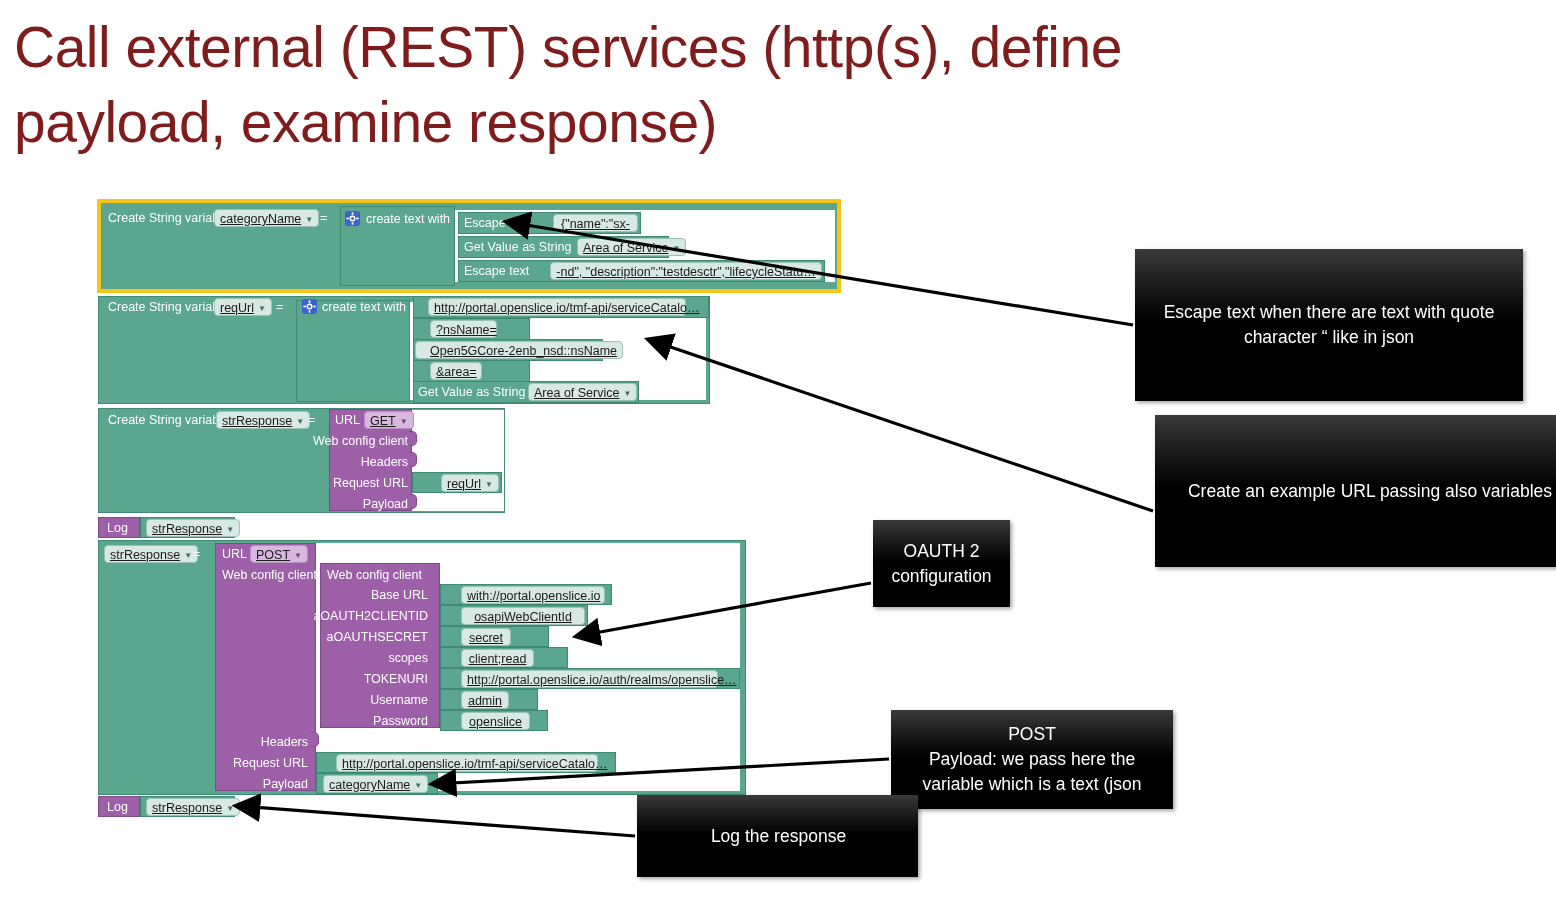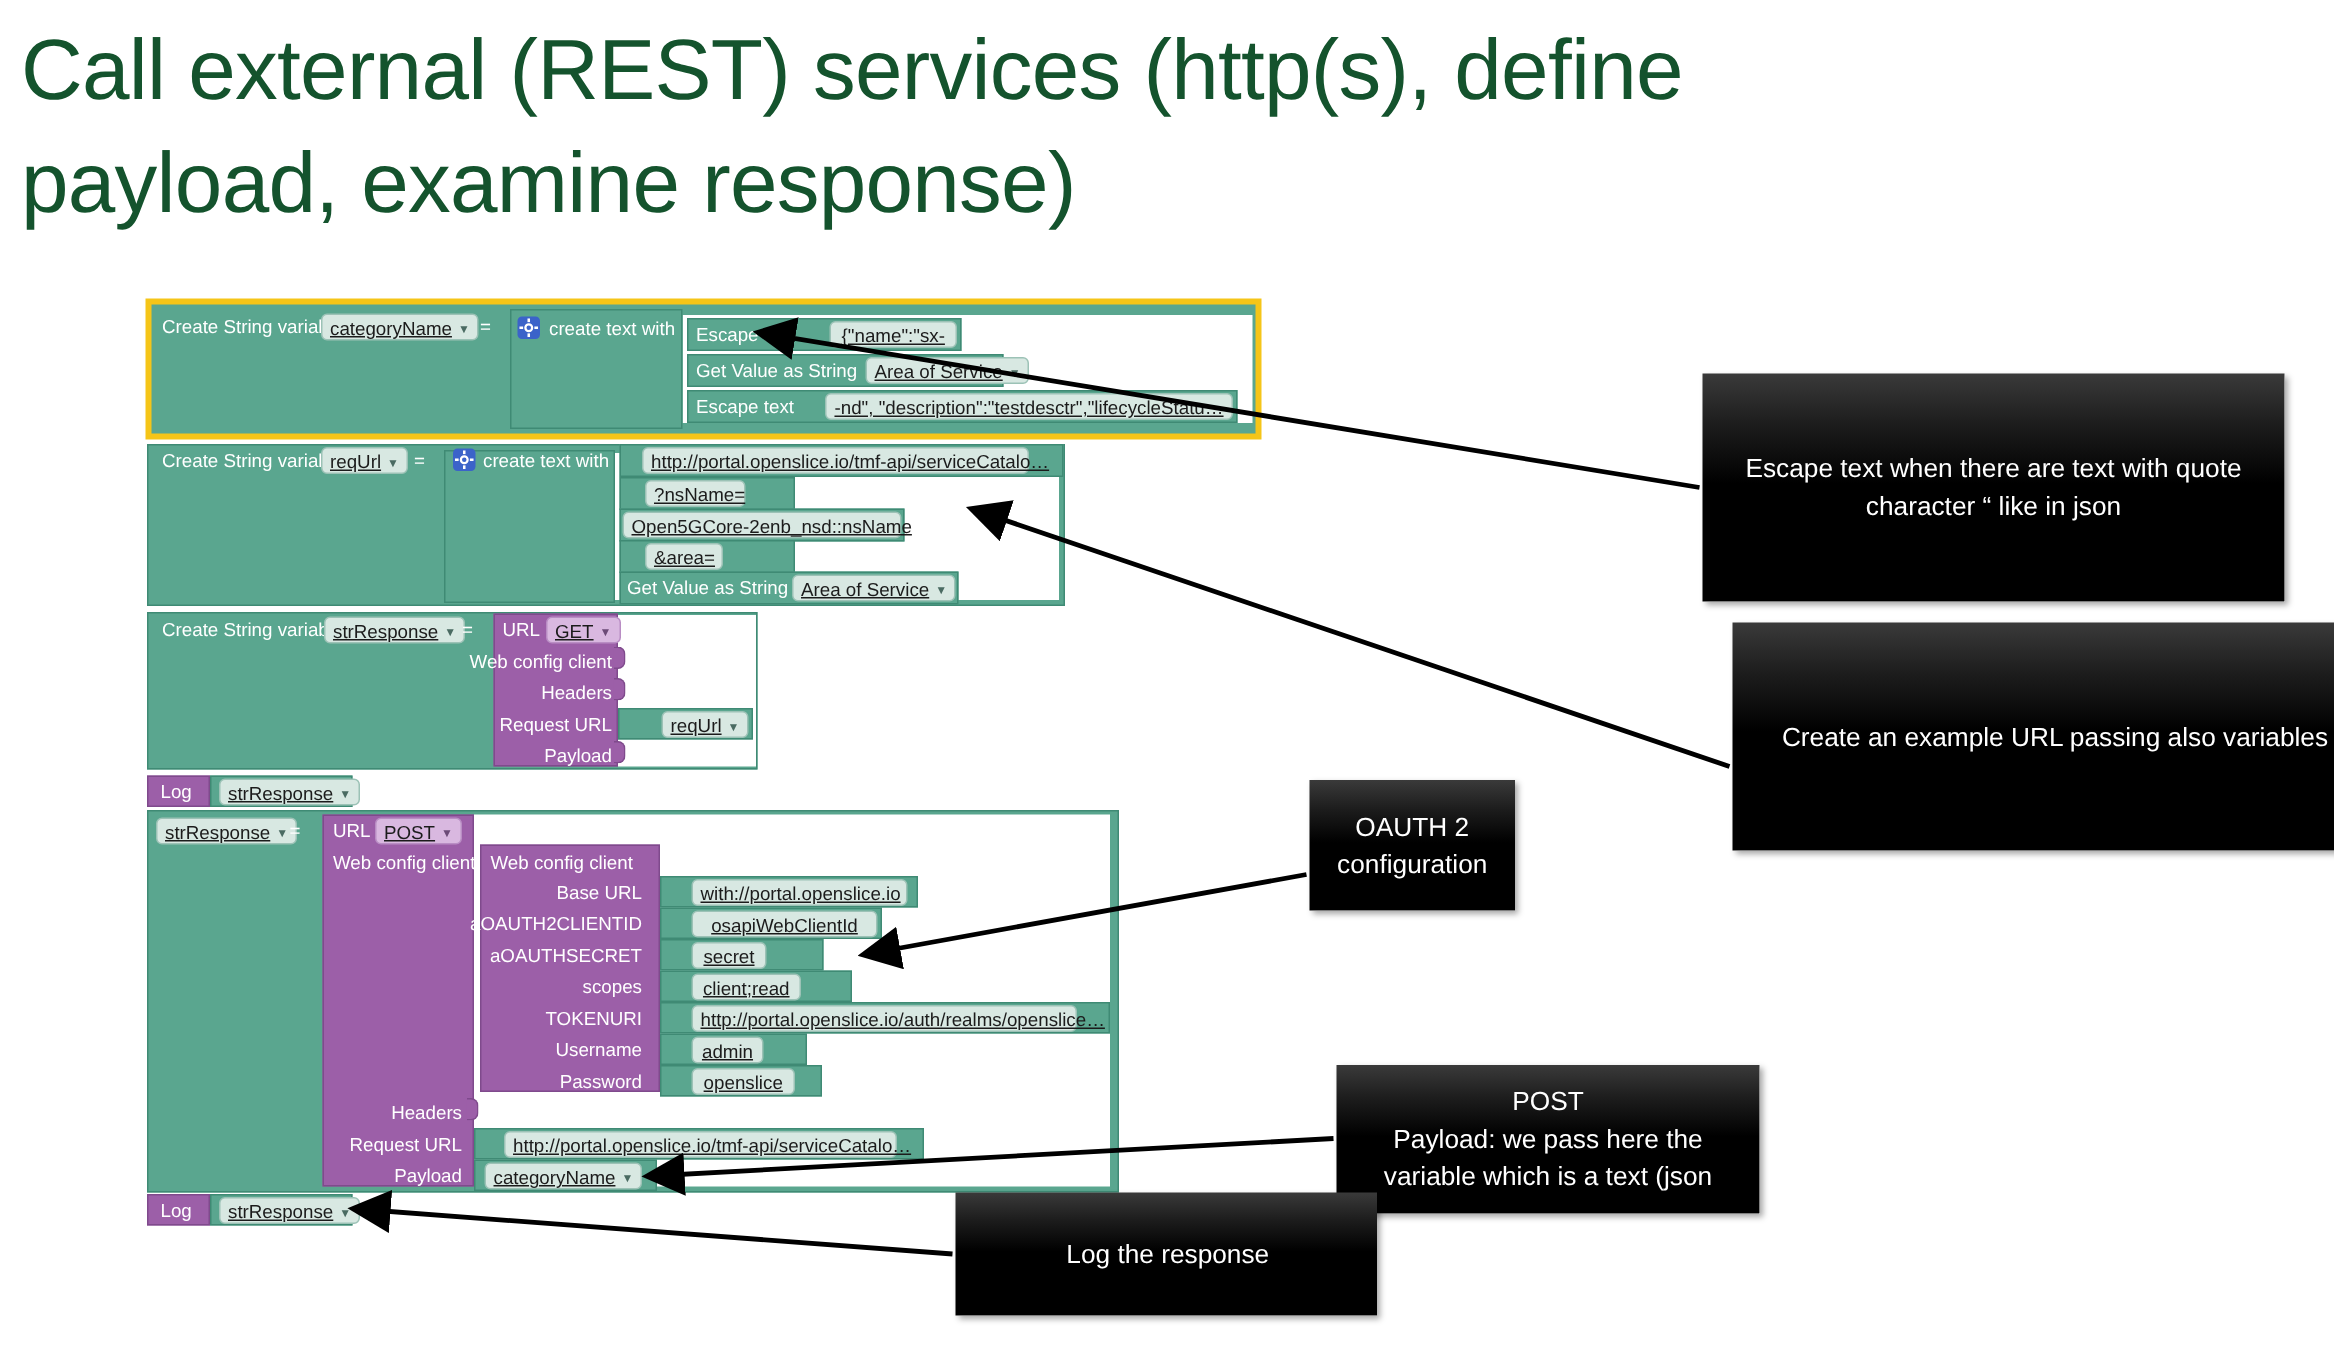--- a/index.html
+++ b/index.html
@@ -19,21 +19,21 @@
   
   #slide-title {
     position: absolute;
     left: 14px;
     top: 10px;
     width: 1400px;
     font-size: 57px;
     line-height: 1.32;
     letter-spacing: -0.5px;
     font-weight: 400;
-    color: #14532d;
+    color: #7f1d1d;
     white-space: pre-wrap;
   }
 
   
   #blockly-canvas {
     position: absolute;
     left: 0;
     top: 0;
     width: 1556px;
     height: 897px;
@@ -227,21 +227,21 @@
   </div>
   <div class="lbl" style="left:322px; top:300px;">create text with</div>
 
   <div class="blk teal" style="left:413px; top:296px; width:296px; height:22px;"></div>
   <div class="chip" style="left:428px; top:298px; width:258px; text-align:center;">http://portal.openslice.io/tmf-api/serviceCatalo…</div>
 
   <div class="blk teal" style="left:413px; top:318px; width:117px; height:22px;"></div>
   <div class="chip" style="left:430px; top:320px; width:67px; text-align:center;">?nsName=</div>
 
   <div class="blk teal" style="left:413px; top:339px; width:190px; height:22px;"></div>
-  <div class="chip" style="left:415px; top:341px; width:186px; text-align:left;">Open5GCore-2enb_nsd::nsName</div>
+  <div class="chip" style="left:415px; top:341px; width:208px; text-align:right;">Open5GCore-2enb_nsd::nsName</div>
 
   <div class="blk teal" style="left:413px; top:360px; width:117px; height:22px;"></div>
   <div class="chip" style="left:430px; top:362px; width:52px; text-align:center;">&amp;area=</div>
 
   <div class="blk teal" style="left:413px; top:381px; width:226px; height:22px;"></div>
   <div class="lbl" style="left:418px; top:385px;">Get Value as String</div>
   <div class="chip" style="left:528px; top:383px;">
     <span>Area of Service</span><span class="caret">▼</span>
   </div>
 

